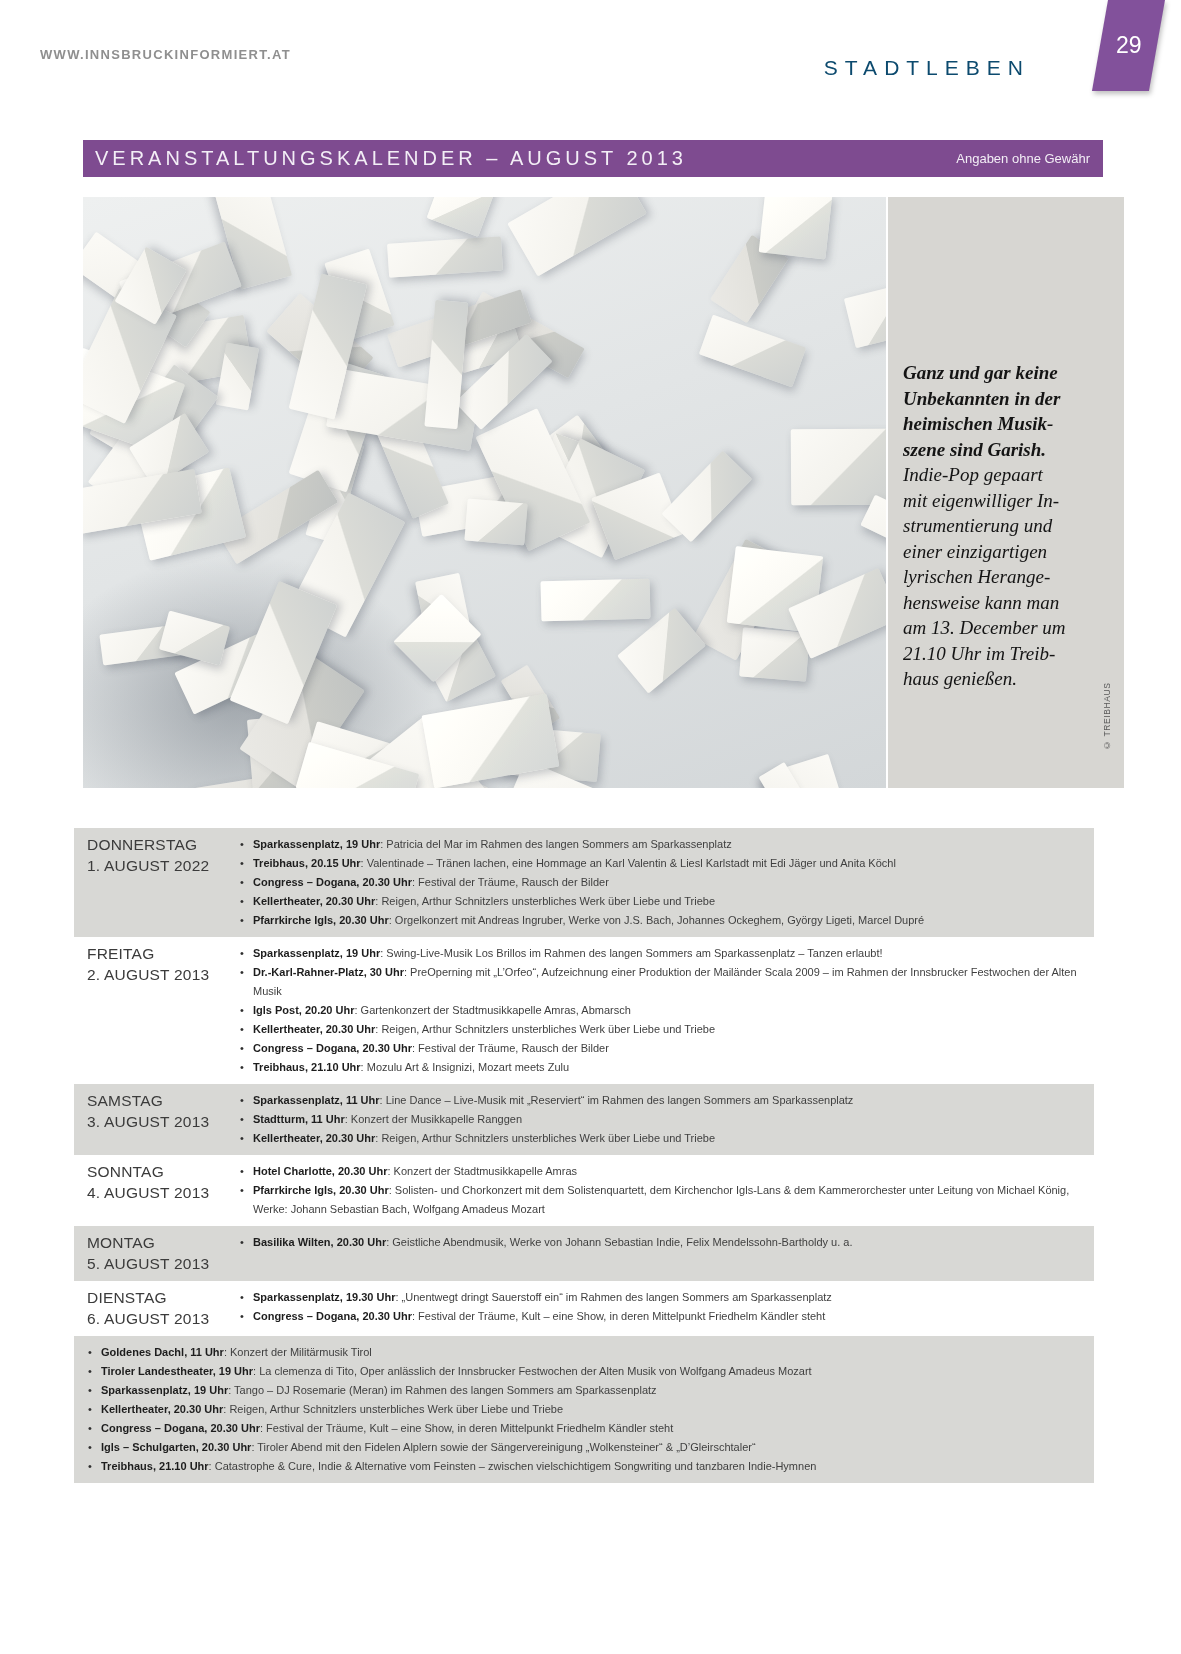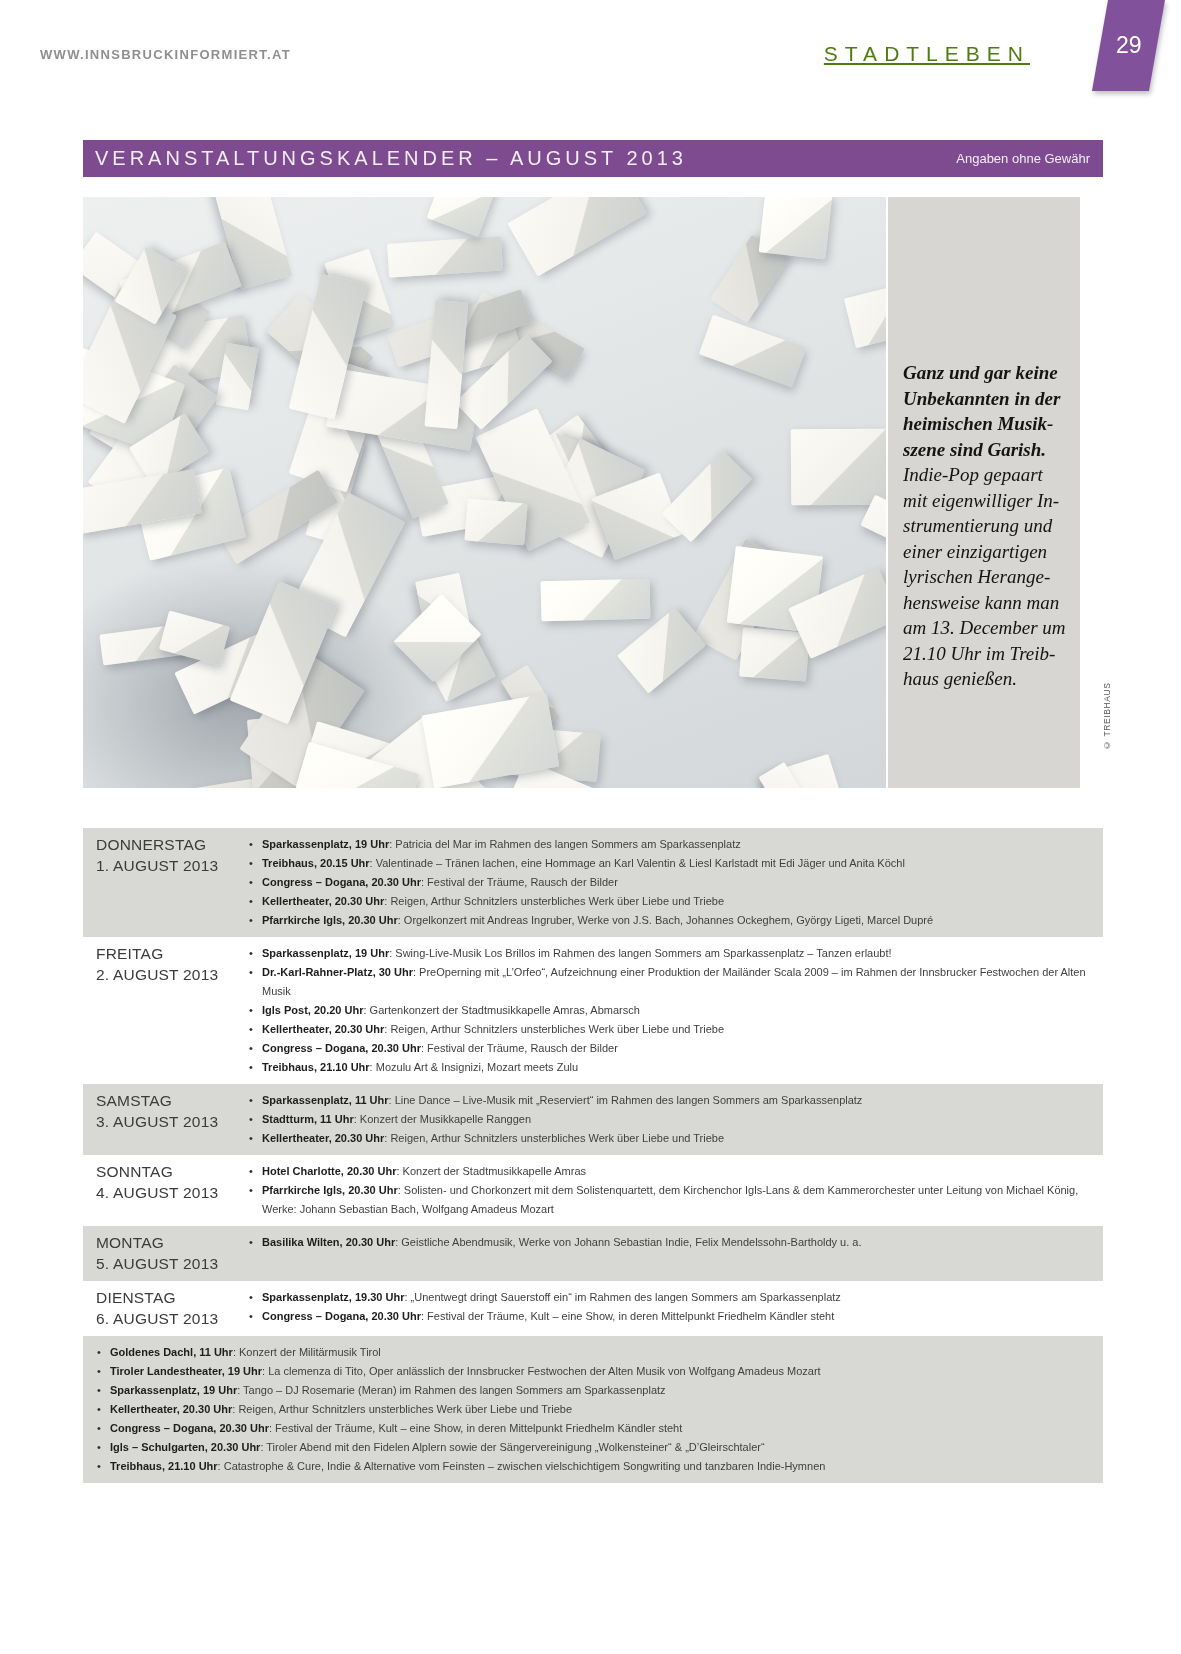--- a/index.html
+++ b/index.html
@@ -9,22 +9,22 @@
     font-family:"Liberation Sans", sans-serif;
     color:#3d3d3d; overflow:hidden;
   }
 
   
   .site-url {
     position:absolute; left:40px; top:47px;
     font-size:13px; letter-spacing:1.3px; color:#8f8f8f; font-weight:bold;
   }
   .section-title {
-    position:absolute; right:151px; top:42px;
-    font-size:21px; letter-spacing:7px; color:#4d7c0f;text-decoration:underline;
+    position:absolute; right:151px; top:56px;
+    font-size:21px; letter-spacing:7px; color:#0c4a6e;
   }
   .page-tab {
     position:absolute; left:1108px; top:0; width:57px; height:91px;
     background:#82519b; transform:skewX(-10deg); transform-origin:50% 0;
     box-shadow:2px 3px 5px rgba(0,0,0,.25);
     display:flex; align-items:center; justify-content:center;
   }
   .page-tab span { transform:skewX(10deg); color:#fff; font-size:23px; }
 
   
@@ -63,36 +63,36 @@
   }
   .head.hair-dark::before { background:#2e2620; }
   .glasses {
     position:absolute; left:-6%; right:-6%; top:42%; height:20%;
     border-top:5px solid #1c1c1c; border-radius:2px;
   }
   .hand { position:absolute; background:#c8a185; border-radius:50%; }
 
   
   .caption-box {
-    position:absolute; left:888px; top:197px; width:192px; height:591px;
+    position:absolute; left:888px; top:197px; width:236px; height:591px;
     background:#d7d6d2; padding:163px 13px 0 15px;
   }
   .caption-bold, .caption-text {
     font-family:"Liberation Serif", serif; font-style:italic;
     font-size:19px; line-height:25.5px; color:#141414; white-space:pre-line;
   }
   .caption-bold { font-weight:bold; }
   .photo-credit {
     position:absolute; left:1102px; top:650px; width:12px; height:100px;
     writing-mode:vertical-rl; transform:rotate(180deg);
     font-size:8.5px; letter-spacing:.6px; color:#5a5a5a; white-space:nowrap;
   }
 
   
-  .calendar { position:absolute; left:83px; top:828px; width:1020px; }
+  .calendar { position:absolute; left:74px; top:828px; width:1020px; }
   .cal-row { display:flex; padding:7px 10px 7px 13px; background:#ffffff; }
   .cal-row.shaded { background:#d8d8d5; }
   .cal-date { width:152px; flex:none; font-size:15.5px; line-height:20.5px; color:#3b3b3b; letter-spacing:.2px; }
   .cal-events { flex:1; list-style:none; font-size:11px; line-height:19px; color:#3f3f3f; }
   .cal-events li { position:relative; padding-left:14px; }
   .cal-events li::before { content:"•"; position:absolute; left:1px; top:0; color:#2e2e2e; }
   .ev-where { font-weight:bold; color:#1d1d1d; }
   .ev-where::after { content:":"; font-weight:normal; color:#3f3f3f; }
 </style>
 </head>
@@ -233,21 +233,21 @@
 am 13. December um
 21.10 Uhr im Treib-
 haus genießen.</div>
 </div>
 <div class="photo-credit">© TREIBHAUS</div>
 
 <div class="calendar">
     <div class="cal-row shaded">
       <div class="cal-date">
         <div>DONNERSTAG</div>
-        <div>1. AUGUST 2013</div>
+        <div>1. AUGUST 2022</div>
       </div>
       <ul class="cal-events">
         <li><span class="ev-where">Sparkassenplatz, 19 Uhr</span><span> Patricia del Mar im Rahmen des langen Sommers am Sparkassenplatz</span></li>
         <li><span class="ev-where">Treibhaus, 20.15 Uhr</span><span> Valentinade – Tränen lachen, eine Hommage an Karl Valentin &amp; Liesl Karlstadt mit Edi Jäger und Anita Köchl</span></li>
         <li><span class="ev-where">Congress – Dogana, 20.30 Uhr</span><span> Festival der Träume, Rausch der Bilder</span></li>
         <li><span class="ev-where">Kellertheater, 20.30 Uhr</span><span> Reigen, Arthur Schnitzlers unsterbliches Werk über Liebe und Triebe</span></li>
         <li><span class="ev-where">Pfarrkirche Igls, 20.30 Uhr</span><span> Orgelkonzert mit Andreas Ingruber, Werke von J.S. Bach, Johannes Ockeghem, György Ligeti, Marcel Dupré</span></li>
       </ul>
     </div>
     <div class="cal-row">

